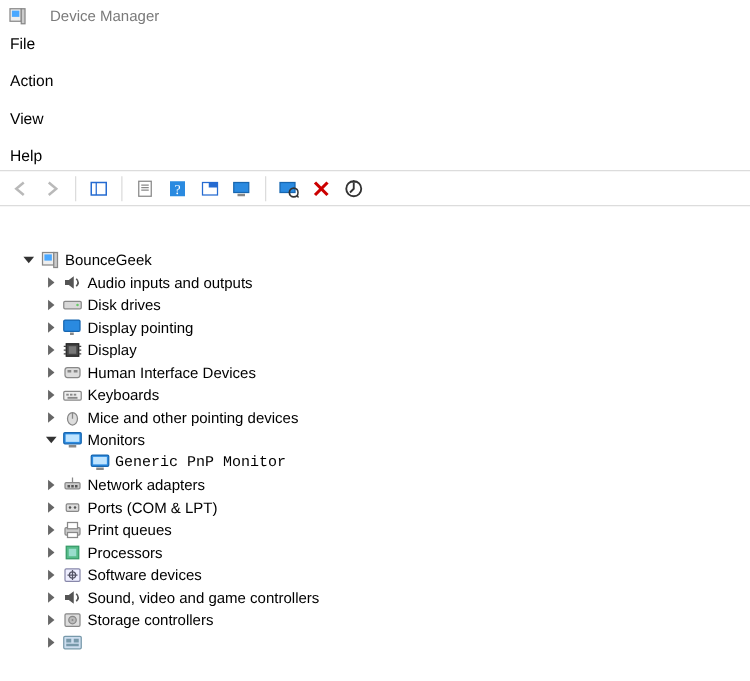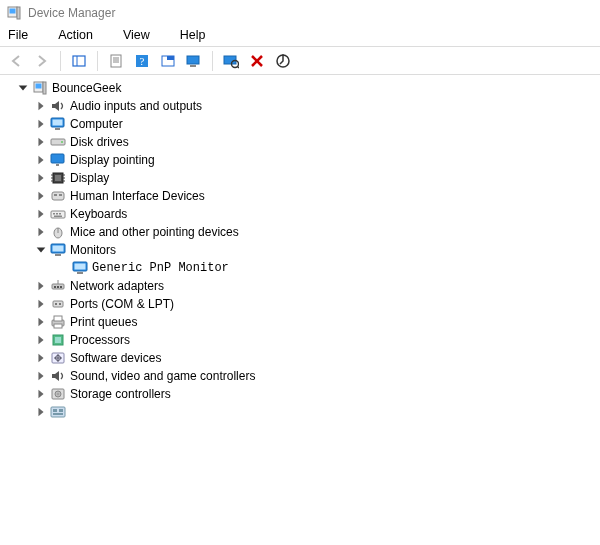--- a/index.html
+++ b/index.html
@@ -8,46 +8,49 @@
     width: 600px; height: 545px;
     font-family: "Segoe UI", Tahoma, sans-serif;
     font-size: 12px;
     background: #fff; color: #000;
     overflow: hidden;
   }
   .titlebar {
     display: flex; align-items: center;
     height: 26px; padding: 0 6px;
     color: #7a7a7a;
+    gap: 12px;
   }
   .titlebar .app-icon { width: 16px; height: 16px; margin-right: 6px; }
   .menubar {
-    display: flex; gap: 30px;
+    display: flex; gap: 16px;
     padding: 2px 8px 4px 8px;
     font-size: 12.5px;
+    flex-direction: column;
   }
   .menubar span { cursor: default; }
   .menu-sep { height: 1px; background: #dcdcdc; }
   .toolbar {
     display: flex; align-items: center;
     height: 28px; padding: 0 4px;
     border-bottom: 1px solid #dcdcdc;
     gap: 2px;
   }
   .tbtn {
     width: 24px; height: 22px;
     display: flex; align-items: center; justify-content: center;
     border: 1px solid transparent;
   }
   .tbtn.disabled { opacity: 0.45; }
   .tsep { width: 1px; height: 20px; background: #dcdcdc; margin: 0 4px; }
   .tree {
     padding: 4px 0 0 6px;
     line-height: 18px;
     user-select: none;
+    margin-top: 30px;
   }
   .node {
     display: flex; align-items: center;
     height: 18px;
     white-space: nowrap;
   }
   .twisty {
     width: 14px; height: 14px;
     display: inline-flex; align-items: center; justify-content: center;
     margin-right: 2px;
@@ -330,33 +333,20 @@
     <span class="label">Audio inputs and outputs</span>
   </div>
     <div class="node indent-1">
     <span class="twisty">
         <svg width="12" height="12" viewBox="0 0 14 14">
           <use href="#i-twisty-right"></use>
         </svg>
       </span>
     <span class="icon">
         <svg width="16" height="16" viewBox="0 0 16 16">
-          <use href="#i-computer"></use>
-        </svg>
-      </span>
-    <span class="label">Computer</span>
-  </div>
-    <div class="node indent-1">
-    <span class="twisty">
-        <svg width="12" height="12" viewBox="0 0 14 14">
-          <use href="#i-twisty-right"></use>
-        </svg>
-      </span>
-    <span class="icon">
-        <svg width="16" height="16" viewBox="0 0 16 16">
           <use href="#i-disk"></use>
         </svg>
       </span>
     <span class="label">Disk drives</span>
   </div>
     <div class="node indent-1">
     <span class="twisty">
         <svg width="12" height="12" viewBox="0 0 14 14">
           <use href="#i-twisty-right"></use>
         </svg>

